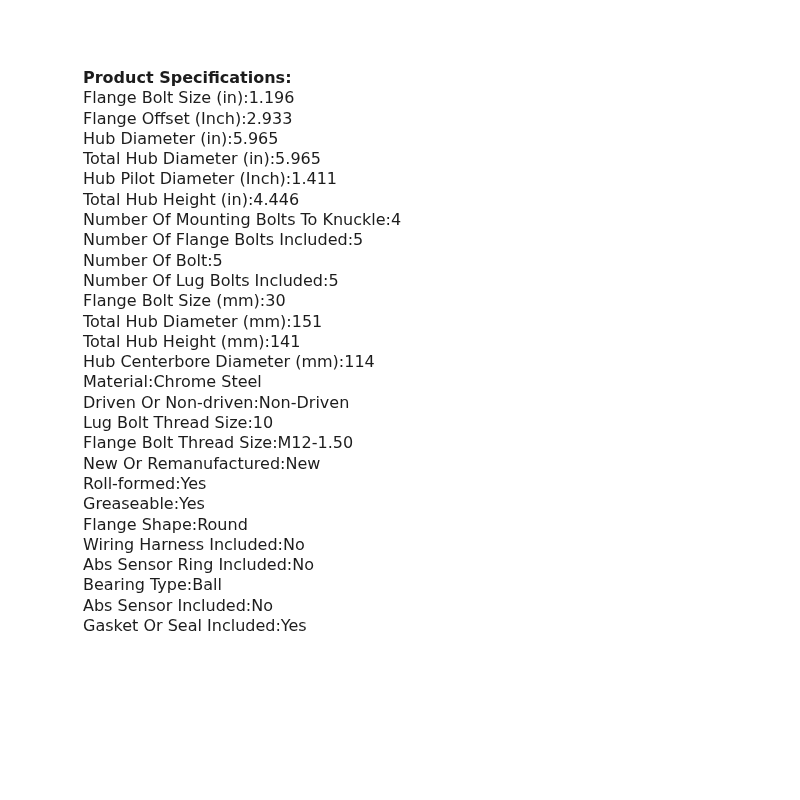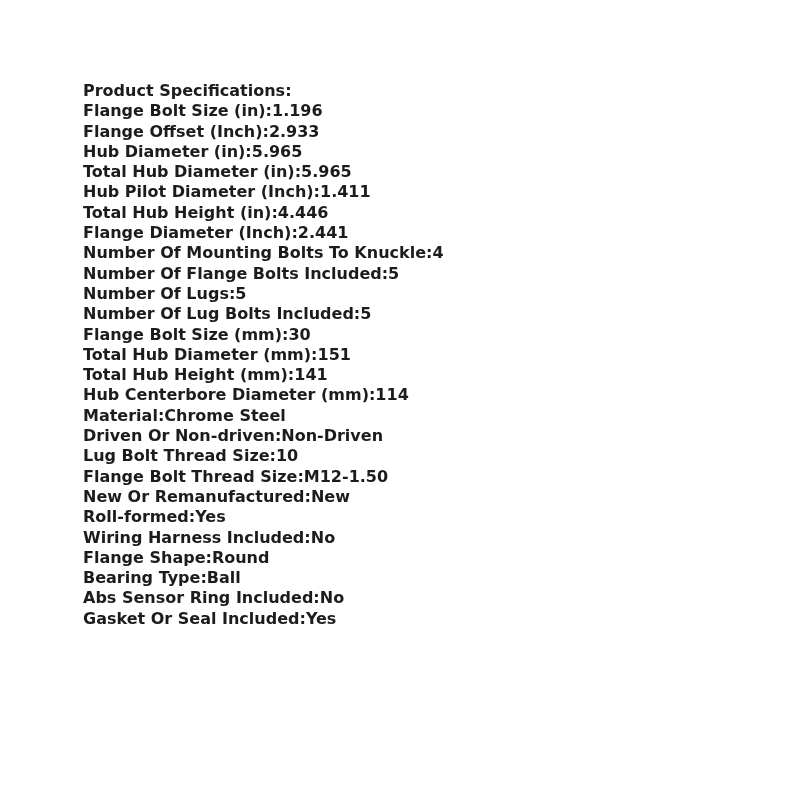--- a/index.html
+++ b/index.html
@@ -10,33 +10,33 @@
   body {
     width: 800px;
     height: 800px;
     overflow: hidden;
     font-family: "DejaVu Sans", "Liberation Sans", sans-serif;
     color: #1c1c1c;
   }
   .spec-section {
     position: absolute;
     left: 83px;
-    top: 81px;
+    top: 68px;
   }
   .heading {
     margin: 0;
     padding: 0;
     font-size: 16px;
     font-weight: bold;
     line-height: 20.3px;
     white-space: nowrap;
   }
   .spec-line {
     font-size: 16px;
-    font-weight: bold;
+    font-weight: normal;
     line-height: 20.3px;
     white-space: nowrap;
   }
 </style>
 </head>
 <body>
 
 <div class="spec-section">
   <h2 class="heading">Product Specifications:</h2>
   <div id="spec-list">
@@ -46,28 +46,27 @@
 
   <div class="spec-line"><span class="spec-label">Hub Diameter (in)</span><span class="spec-separator">:</span><span class="spec-value">5.965</span></div>
 
   <div class="spec-line"><span class="spec-label">Total Hub Diameter (in)</span><span class="spec-separator">:</span><span class="spec-value">5.965</span></div>
 
   <div class="spec-line"><span class="spec-label">Hub Pilot Diameter (Inch)</span><span class="spec-separator">:</span><span class="spec-value">1.411</span></div>
 
   <div class="spec-line"><span class="spec-label">Total Hub Height (in)</span><span class="spec-separator">:</span><span class="spec-value">4.446</span></div>
 
 
-  <div class="spec-line"><span class="spec-label">Flange Diameter (Inch)</span><span class="spec-separator">:</span><span class="spec-value">2.441</span></div>
 
 
   <div class="spec-line"><span class="spec-label">Number Of Mounting Bolts To Knuckle</span><span class="spec-separator">:</span><span class="spec-value">4</span></div>
 
   <div class="spec-line"><span class="spec-label">Number Of Flange Bolts Included</span><span class="spec-separator">:</span><span class="spec-value">5</span></div>
 
-  <div class="spec-line"><span class="spec-label">Number Of Lugs</span><span class="spec-separator">:</span><span class="spec-value">5</span></div>
+  <div class="spec-line"><span class="spec-label">Number Of Bolt</span><span class="spec-separator">:</span><span class="spec-value">5</span></div>
 
   <div class="spec-line"><span class="spec-label">Number Of Lug Bolts Included</span><span class="spec-separator">:</span><span class="spec-value">5</span></div>
 
   <div class="spec-line"><span class="spec-label">Flange Bolt Size (mm)</span><span class="spec-separator">:</span><span class="spec-value">30</span></div>
 
   <div class="spec-line"><span class="spec-label">Total Hub Diameter (mm)</span><span class="spec-separator">:</span><span class="spec-value">151</span></div>
 
   <div class="spec-line"><span class="spec-label">Total Hub Height (mm)</span><span class="spec-separator">:</span><span class="spec-value">141</span></div>
 
   <div class="spec-line"><span class="spec-label">Hub Centerbore Diameter (mm)</span><span class="spec-separator">:</span><span class="spec-value">114</span></div>
@@ -77,25 +76,27 @@
   <div class="spec-line"><span class="spec-label">Driven Or Non-driven</span><span class="spec-separator">:</span><span class="spec-value">Non-Driven</span></div>
 
   <div class="spec-line"><span class="spec-label">Lug Bolt Thread Size</span><span class="spec-separator">:</span><span class="spec-value">10</span></div>
 
   <div class="spec-line"><span class="spec-label">Flange Bolt Thread Size</span><span class="spec-separator">:</span><span class="spec-value">M12-1.50</span></div>
 
   <div class="spec-line"><span class="spec-label">New Or Remanufactured</span><span class="spec-separator">:</span><span class="spec-value">New</span></div>
 
   <div class="spec-line"><span class="spec-label">Roll-formed</span><span class="spec-separator">:</span><span class="spec-value">Yes</span></div>
 
+  <div class="spec-line"><span class="spec-label">Greaseable</span><span class="spec-separator">:</span><span class="spec-value">Yes</span></div>
+
+  <div class="spec-line"><span class="spec-label">Flange Shape</span><span class="spec-separator">:</span><span class="spec-value">Round</span></div>
 
   <div class="spec-line"><span class="spec-label">Wiring Harness Included</span><span class="spec-separator">:</span><span class="spec-value">No</span></div>
 
-  <div class="spec-line"><span class="spec-label">Flange Shape</span><span class="spec-separator">:</span><span class="spec-value">Round</span></div>
+  <div class="spec-line"><span class="spec-label">Abs Sensor Ring Included</span><span class="spec-separator">:</span><span class="spec-value">No</span></div>
 
   <div class="spec-line"><span class="spec-label">Bearing Type</span><span class="spec-separator">:</span><span class="spec-value">Ball</span></div>
 
-  <div class="spec-line"><span class="spec-label">Abs Sensor Ring Included</span><span class="spec-separator">:</span><span class="spec-value">No</span></div>
-
+  <div class="spec-line"><span class="spec-label">Abs Sensor Included</span><span class="spec-separator">:</span><span class="spec-value">No</span></div>
 
   <div class="spec-line"><span class="spec-label">Gasket Or Seal Included</span><span class="spec-separator">:</span><span class="spec-value">Yes</span></div>
 </div>
 </div>
 
 </body></html>

